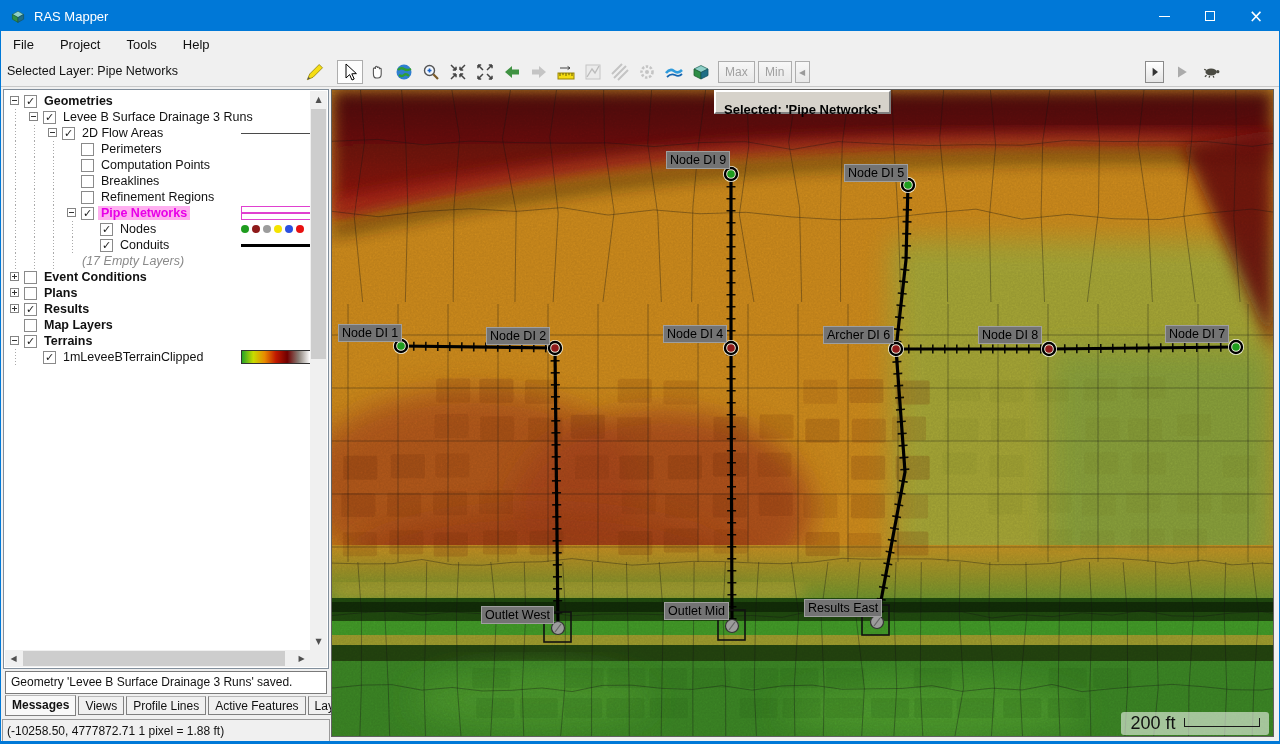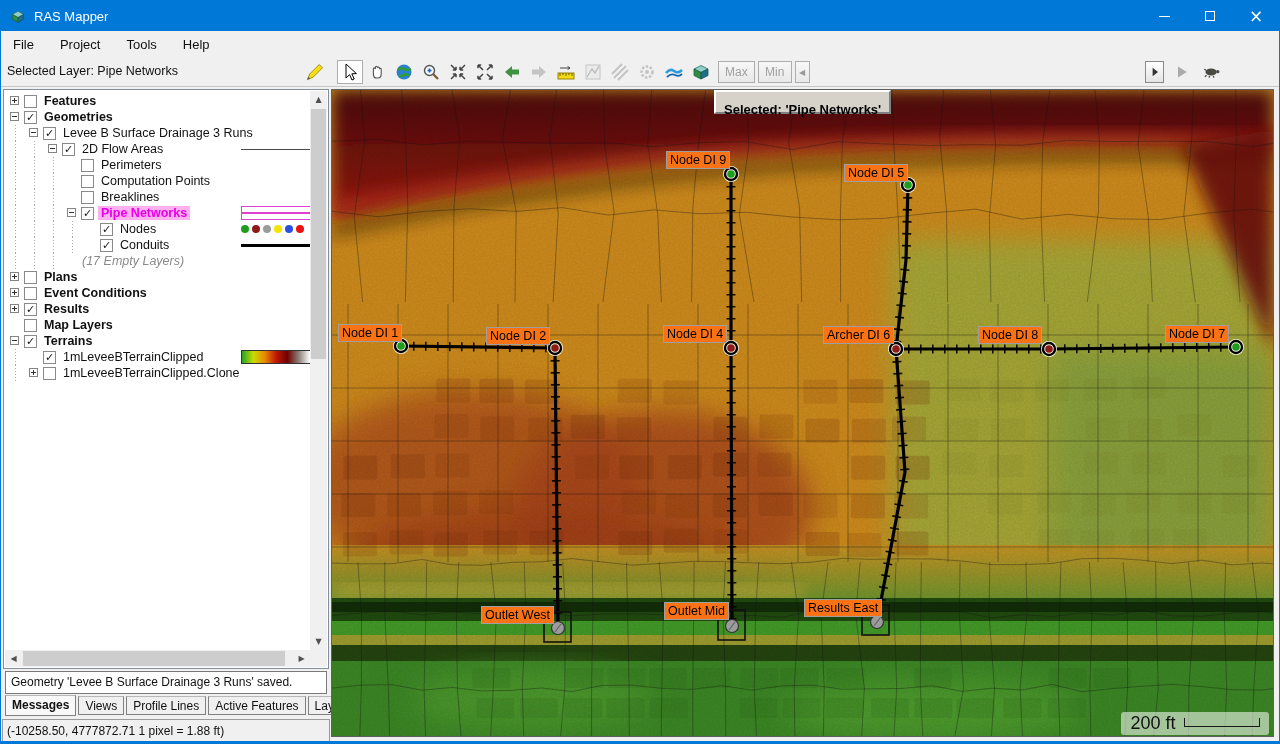--- a/index.html
+++ b/index.html
@@ -90,21 +90,21 @@
   .tab.clip { max-width:44px; }
   .tab-spin { width:15px; height:18px; border:1px solid #8a8a8a; background:linear-gradient(#fff,#E2E2E2);
               font-size:7px; display:flex; align-items:center; justify-content:center; margin-left:1px;
               font-family:"DejaVu Sans",sans-serif; color:#222; }
   .statusbar { position:absolute; left:1px; top:632px; width:328px; height:25px; border:1px solid #9A9A9A;
                background:#F0F0F0; font-size:12px; color:#111; padding:4px 0 0 4px; }
 
   
   .map { position:absolute; left:330px; top:2px; width:943px; height:648px; border:1px solid #606060; background:#D8921E; }
   #map-svg { position:absolute; left:0; top:0; }
-  .map-label { position:absolute; height:18px; line-height:16px; background:#f97316; border:1px solid #9F9F9F;
+  .map-label { position:absolute; height:18px; line-height:16px; background:#737373; border:1px solid #9F9F9F;
                padding:0 3px; font-size:12.5px; color:#000; white-space:nowrap; }
   .map-banner { position:absolute; left:382px; top:0; height:24px; background:#D6D2CA; border-top:2px solid #FFFFFF;
                 border-left:2px solid #FFFFFF; border-right:2px solid #808080; border-bottom:2px solid #808080;
                 font-size:13px; font-weight:700; color:#000; padding:10px 8px 0 8px; }
   .scalebar { position:absolute; left:789px; top:622px; width:148px; height:23px; background:rgba(255,255,255,.55);
               border-radius:3px; display:flex; align-items:center; justify-content:center; gap:8px; }
   .scalebar .txt { font-size:18px; color:#111; }
   .scalebar .bracket { width:76px; height:9px; border-left:1.5px solid #1a1a1a; border-right:1.5px solid #1a1a1a;
                        border-bottom:1.5px solid #1a1a1a; margin-bottom:2px; }
   .bottom-edge { position:absolute; left:0; bottom:0; width:100%; height:2px; background:#0078D7; }
@@ -256,50 +256,41 @@
   </div>
 
   <div class="main">
 
     <div class="tree-box">
       <div class="tree-rows" id="tree-rows">
           <div class="trow bold">
             <span class="exp">
               <span class="box"></span>
               <span class="h"></span>
-              <span class="v"></span>
-            </span>
-            <span class="cbx"></span>
-            <span class="tlabel">Features</span>
-          </div>
-          <div class="trow bold">
+            </span>
+            <span class="cbx">✓</span>
+            <span class="tlabel">Geometries</span>
+          </div>
+          <div class="trow">
+            <span class="guide"></span>
             <span class="exp">
               <span class="box"></span>
               <span class="h"></span>
             </span>
             <span class="cbx">✓</span>
-            <span class="tlabel">Geometries</span>
-          </div>
-          <div class="trow">
+            <span class="tlabel">Levee B Surface Drainage 3 Runs</span>
+          </div>
+          <div class="trow">
+            <span class="guide"></span>
             <span class="guide"></span>
             <span class="exp">
               <span class="box"></span>
               <span class="h"></span>
             </span>
             <span class="cbx">✓</span>
-            <span class="tlabel">Levee B Surface Drainage 3 Runs</span>
-          </div>
-          <div class="trow">
-            <span class="guide"></span>
-            <span class="guide"></span>
-            <span class="exp">
-              <span class="box"></span>
-              <span class="h"></span>
-            </span>
-            <span class="cbx">✓</span>
             <span class="tlabel">2D Flow Areas</span>
             <span class="tsym sym-thin-line"></span>
           </div>
           <div class="trow">
             <span class="guide"></span>
             <span class="guide"></span>
             <span class="guide"></span>
             <span class="exp"></span>
             <span class="cbx"></span>
             <span class="tlabel">Perimeters</span>
@@ -312,20 +303,28 @@
             <span class="cbx"></span>
             <span class="tlabel">Computation Points</span>
           </div>
           <div class="trow">
             <span class="guide"></span>
             <span class="guide"></span>
             <span class="guide"></span>
             <span class="exp"></span>
             <span class="cbx"></span>
             <span class="tlabel">Breaklines</span>
+          </div>
+          <div class="trow">
+            <span class="guide"></span>
+            <span class="guide"></span>
+            <span class="guide"></span>
+            <span class="exp"></span>
+            <span class="cbx"></span>
+            <span class="tlabel">Refinement Regions</span>
           </div>
           <div class="trow selrow">
             <span class="guide"></span>
             <span class="guide"></span>
             <span class="guide"></span>
             <span class="exp">
               <span class="box"></span>
               <span class="h"></span>
             </span>
             <span class="cbx">✓</span>
@@ -366,30 +365,30 @@
             <span class="exp"></span>
             <span class="tlabel">(17 Empty Layers)</span>
           </div>
           <div class="trow bold">
             <span class="exp">
               <span class="box"></span>
               <span class="h"></span>
               <span class="v"></span>
             </span>
             <span class="cbx"></span>
-            <span class="tlabel">Plans</span>
+            <span class="tlabel">Event Conditions</span>
           </div>
           <div class="trow bold">
             <span class="exp">
               <span class="box"></span>
               <span class="h"></span>
               <span class="v"></span>
             </span>
             <span class="cbx"></span>
-            <span class="tlabel">Event Conditions</span>
+            <span class="tlabel">Plans</span>
           </div>
           <div class="trow bold">
             <span class="exp">
               <span class="box"></span>
               <span class="h"></span>
               <span class="v"></span>
             </span>
             <span class="cbx">✓</span>
             <span class="tlabel">Results</span>
           </div>
@@ -405,30 +404,20 @@
             </span>
             <span class="cbx">✓</span>
             <span class="tlabel">Terrains</span>
           </div>
           <div class="trow">
             <span class="guide"></span>
             <span class="exp"></span>
             <span class="cbx">✓</span>
             <span class="tlabel">1mLeveeBTerrainClipped</span>
             <span class="tsym sym-terrain-ramp" style="background: linear-gradient(90deg, rgb(38, 163, 38), rgb(200, 220, 0), rgb(232, 138, 0), rgb(192, 24, 0), rgb(112, 0, 0), rgb(138, 128, 120), rgb(255, 255, 255));"></span>
-          </div>
-          <div class="trow">
-            <span class="guide"></span>
-            <span class="exp">
-              <span class="box"></span>
-              <span class="h"></span>
-              <span class="v"></span>
-            </span>
-            <span class="cbx"></span>
-            <span class="tlabel">1mLeveeBTerrainClipped.Clone</span>
           </div>
         </div>
       <div class="vscroll">
         <div class="sb-btn" style="top:0">▲</div>
         <div class="sb-thumb" style="left:1px; width:15px; top:18px; height:250px"></div>
         <div class="sb-btn" style="bottom:0">▼</div>
       </div>
       <div class="hscroll">
         <div class="sb-btn" style="left:0">◀</div>
         <div class="sb-thumb" style="top:1px; height:15px; left:18px; width:262px"></div>

